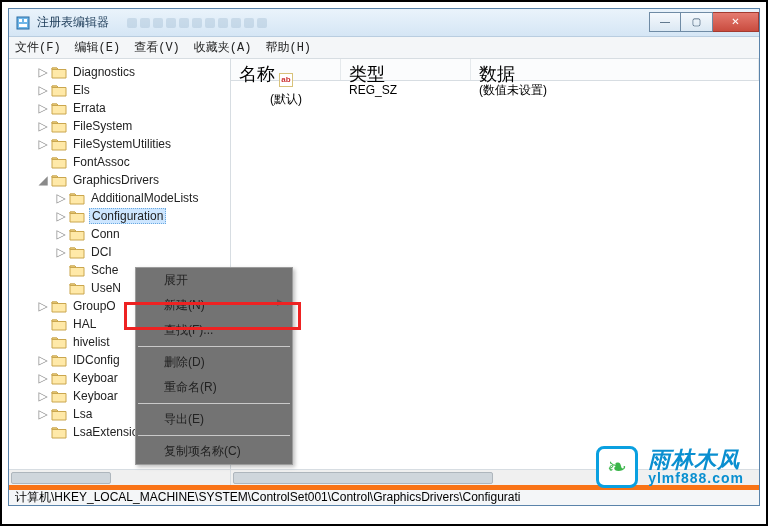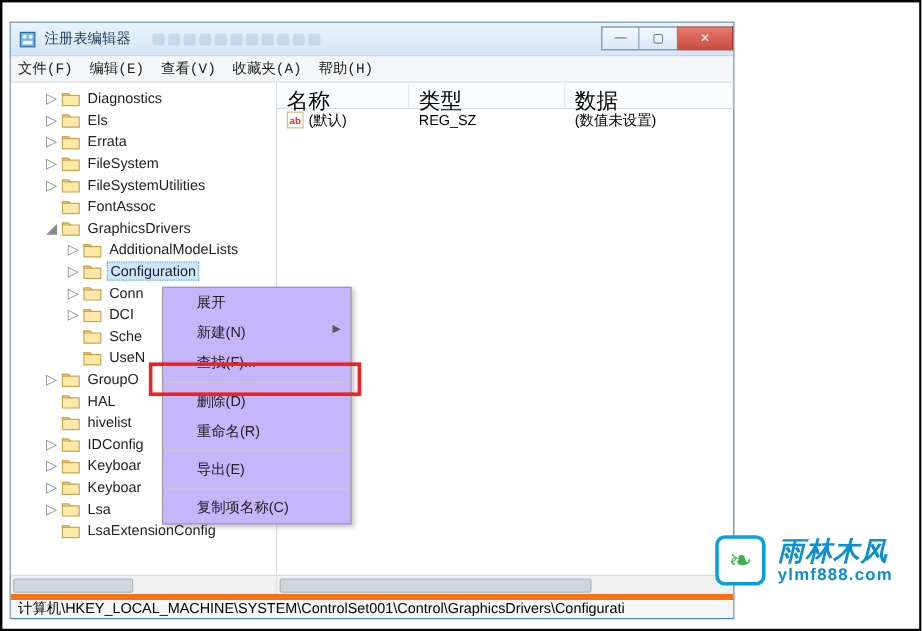--- a/index.html
+++ b/index.html
@@ -1,20 +1,20 @@
 <!DOCTYPE html>
 <html><head>
 <meta charset="utf-8">
 <style>
 * { margin: 0; padding: 0; box-sizing: border-box; font-family: "Microsoft YaHei", "SimSun", Tahoma, sans-serif; }
 body { width: 768px; height: 526px; overflow: hidden; background: #fff; position: relative; }
 
 .outer-border { position: absolute; top: 0; left: 0; width: 768px; height: 526px; border: 2px solid #000; background:#fff;}
 
-.window { position: absolute; top: 16px; left: 6px; width: 604px; height: 498px; border: 1px solid #5a83aa; background: #fff; }
+.window { position: absolute; top: 6px; left: 6px; width: 752px; height: 498px; border: 1px solid #5a83aa; background: #fff; }
 
 .titlebar { height: 28px; background: linear-gradient(to bottom, #eaf3fb, #d5e6f5); display: flex; align-items: center; justify-content: space-between; border-bottom: 1px solid #b9cde0; }
 .titlebar-left { display: flex; align-items: center; padding-left: 6px; gap: 6px; }
 .titlebar-icon { width: 16px; height: 16px; display:flex; align-items:center; justify-content:center;}
 .titlebar-title { font-size: 12px; color: #1b3a57;}
 .titlebar-blur { display:flex; gap:3px; margin-left:12px; opacity:0.35;}
 .titlebar-blur span{ width:10px; height:10px; background:#9ab6ce; border-radius:2px;}
 .win-btns { display: flex; }
 .win-btn { width: 32px; height: 20px; margin-top: -2px; border: 1px solid #6f8ba5; background: linear-gradient(to bottom,#f5f9fd,#dbe8f3); display: flex; align-items: center; justify-content: center; font-size: 10px; color: #37536d;}
 .win-btn.close { width: 46px; background: linear-gradient(to bottom,#e57b70,#c94c3f); color:#fff; border-color:#a33a30;}
@@ -35,27 +35,27 @@
 .node.selected .label { background: #cde6ff; border: 1px dotted #6aa9e0; padding: 0 2px; }
 .label { padding: 0 2px; text-align: center; }
 
 .list-pane { flex: 1; display:flex; flex-direction:column; position:relative;}
 .list-header { height: 22px; border-bottom: 1px solid #d7dde2; display: flex; font-size: 18px; background:#fbfcfd;}
 .list-header .col { padding: 3px 8px; border-right: 1px solid #e5e9ec;}
 .col-name { width: 110px; } .col-type { width: 130px; } .col-data { flex: 1; }
 .list-body { flex:1; font-size:12px;}
 .row { display:flex; height:18px; align-items:center;}
 .row .cell { padding: 0 8px; }
-.row .cell.name{ width:110px; display:flex; align-items:center; gap:4px;}
+.row .cell.name{ width:110px; display:flex; align-items:center; gap:4px;flex-direction:column;}
 .row .cell.type{ width:130px;} .row .cell.data{ flex:1;}
 .abicon{ width:14px; height:14px; border:1px solid #bfa; background:#fff; display:flex; align-items:center; justify-content:center; font-size:8px; color:#c33; font-weight:bold; border-color:#d8c27a;}
 
 .status { height: 20px; border-top: 5px solid #f97316; font-size: 12px; padding: 2px 6px; background:#f4f6f8; display:flex; align-items:center;}
 
-.ctxmenu { position: absolute; top: 237px; left: 133px; width: 158px; background: #c4b5fd; border: 1px solid #9b9b9b; box-shadow: 2px 2px 4px rgba(0,0,0,0.25); font-size: 12px; z-index: 50; }
+.ctxmenu { position: absolute; top: 265px; left: 133px; width: 158px; background: #737373; border: 1px solid #9b9b9b; box-shadow: 2px 2px 4px rgba(0,0,0,0.25); font-size: 12px; z-index: 50; }
 .ctxmenu .mi { padding: 4px 10px 4px 28px; position: relative; color:#222;}
 .ctxmenu .mi.hassub::after{ content:"▶"; position:absolute; right:8px; font-size:9px; color:#555;}
 .ctxmenu .sep { height:1px; background:#c9c9c9; margin:3px 2px;}
 .ctx-highlight { position:absolute; top:300px; left:122px; width:177px; height:28px; border:3px solid #e22; z-index:60; pointer-events:none;}
 
 .hscroll { position:absolute; bottom:0; left:0; right:0; height:16px; background:#f0f0f0; border-top:1px solid #d7dde2;}
 .hscroll .thumb{ position:absolute; top:2px; height:12px; background:#cfd6dc; border:1px solid #aeb6bd; border-radius:2px;}
 
 .brand { position:absolute; right:22px; bottom:36px; display:flex; align-items:center; gap:10px; z-index:40;}
 .brand .logo{ width:42px; height:42px; border:3px solid #0aa0e0; border-radius:8px; background:#fff; display:flex; align-items:center; justify-content:center;}

